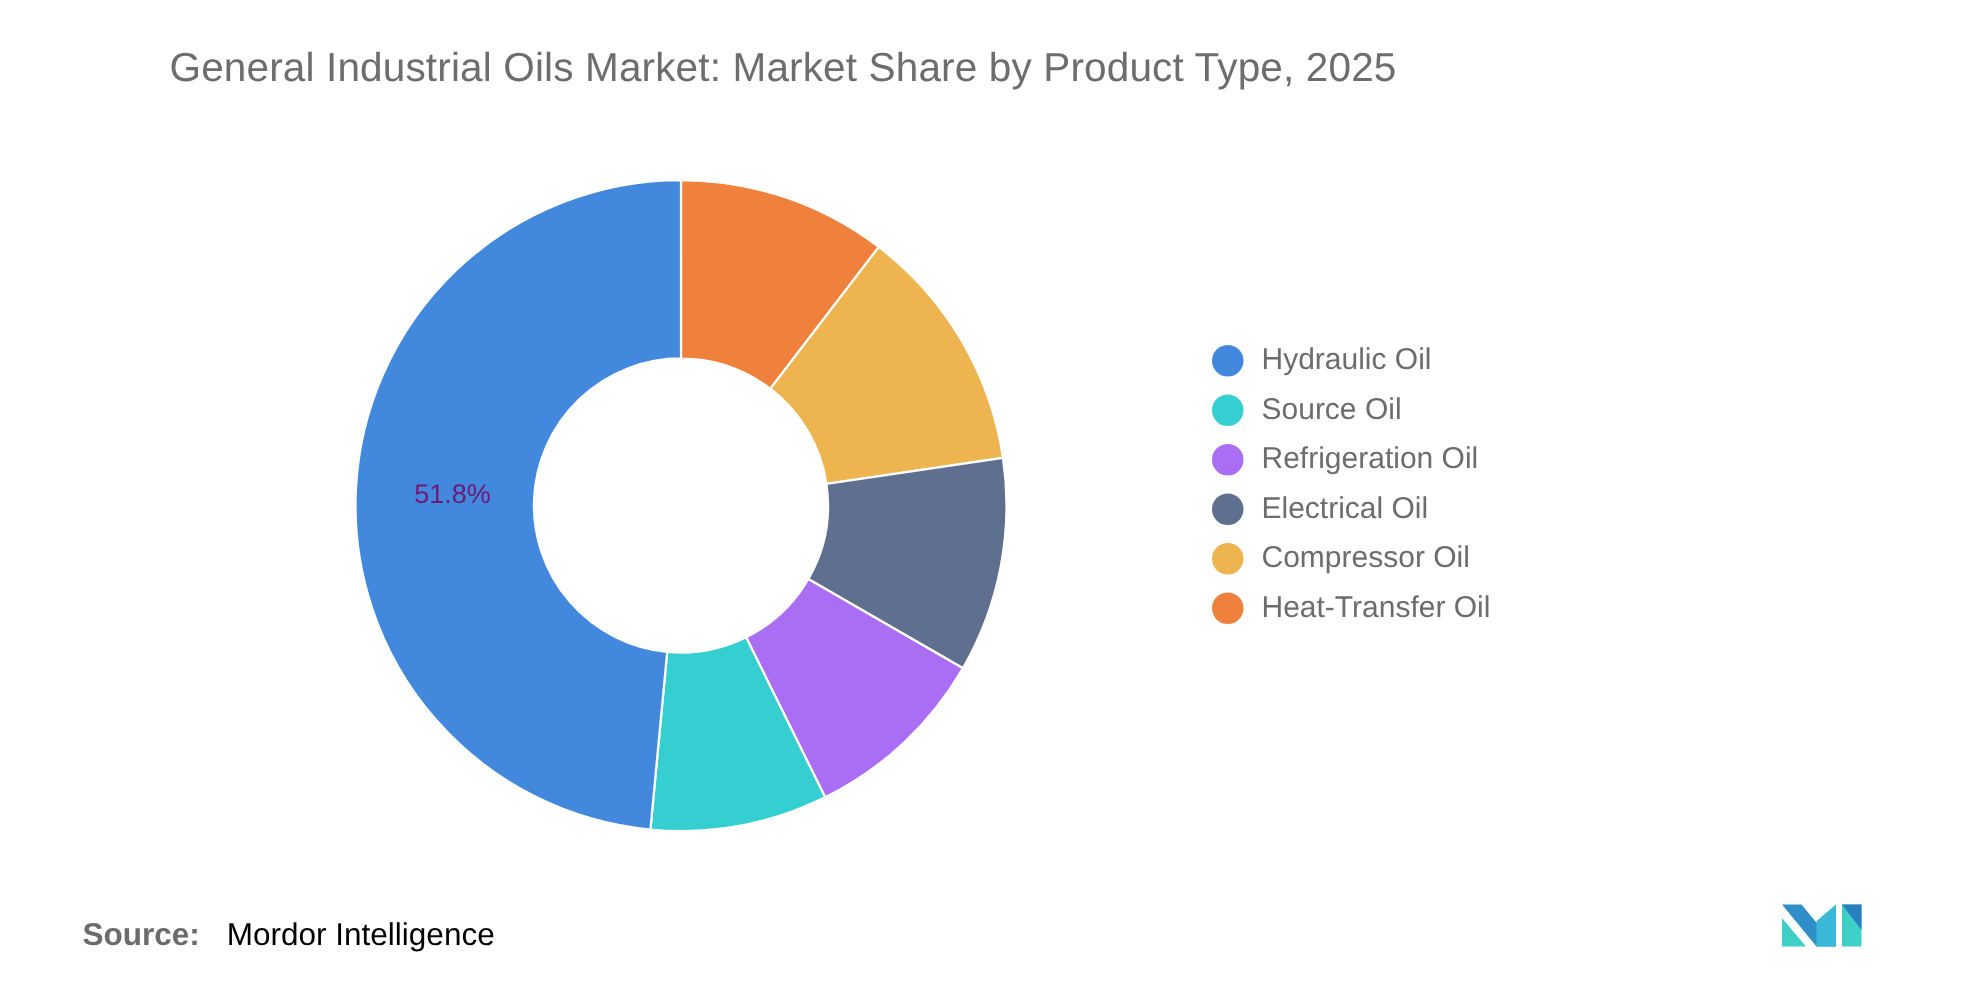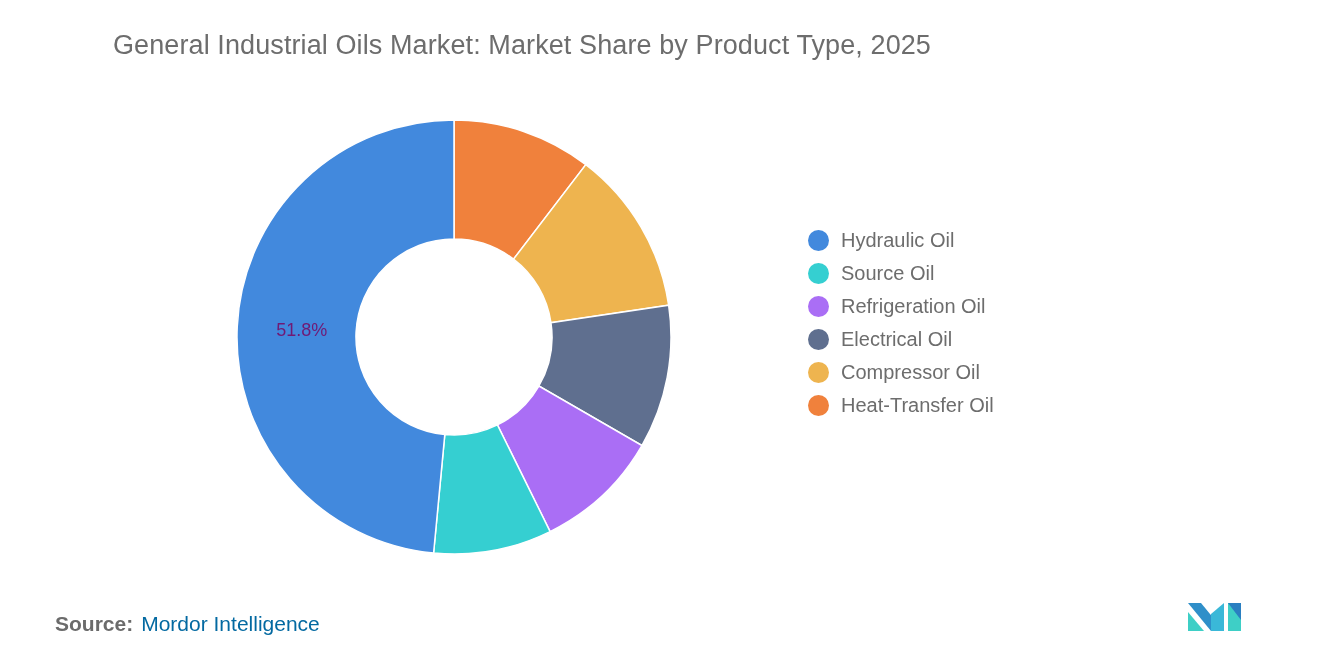--- a/index.html
+++ b/index.html
@@ -83,22 +83,22 @@
     font-size: 21px;
     color: #8a8a8a;
     white-space: nowrap;
   }
   #source-line .src-key {
     font-weight: 700;
     color: #6b6b6b;
   }
   #source-line .src-val {
     font-weight: 400;
-    color: #0369a1;
-    margin-left: 8px;
+    color: #000000;
+    margin-left: 18px;
   }
   #logo {
     position: absolute;
     left: 1184px;
     top: 598px;
     width: 70px;
     height: 38px;
   }
 </style>
 </head>

